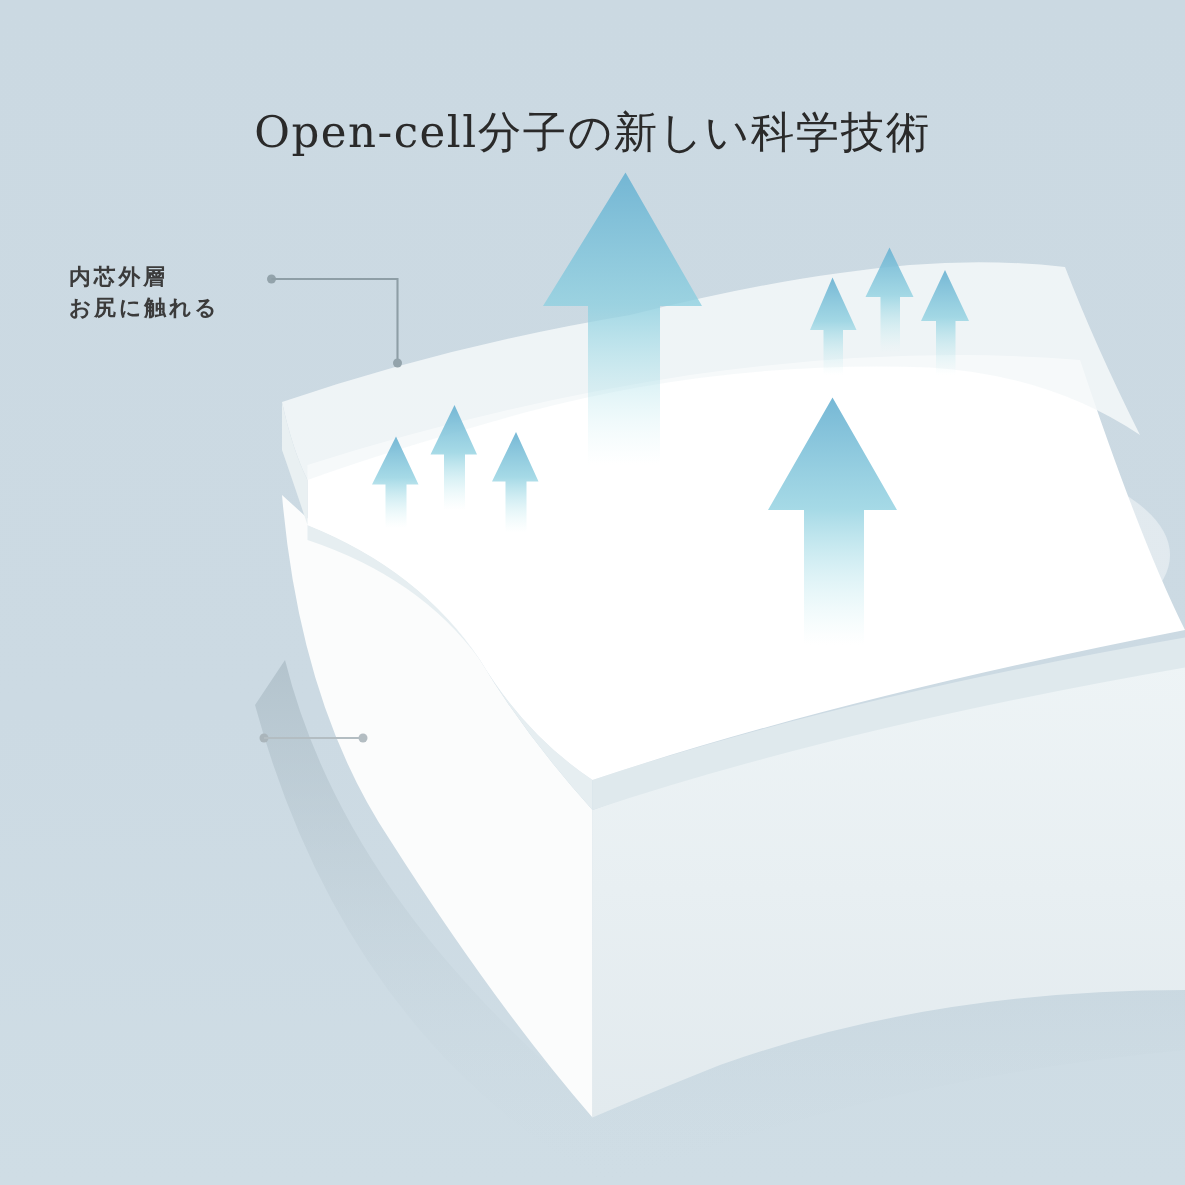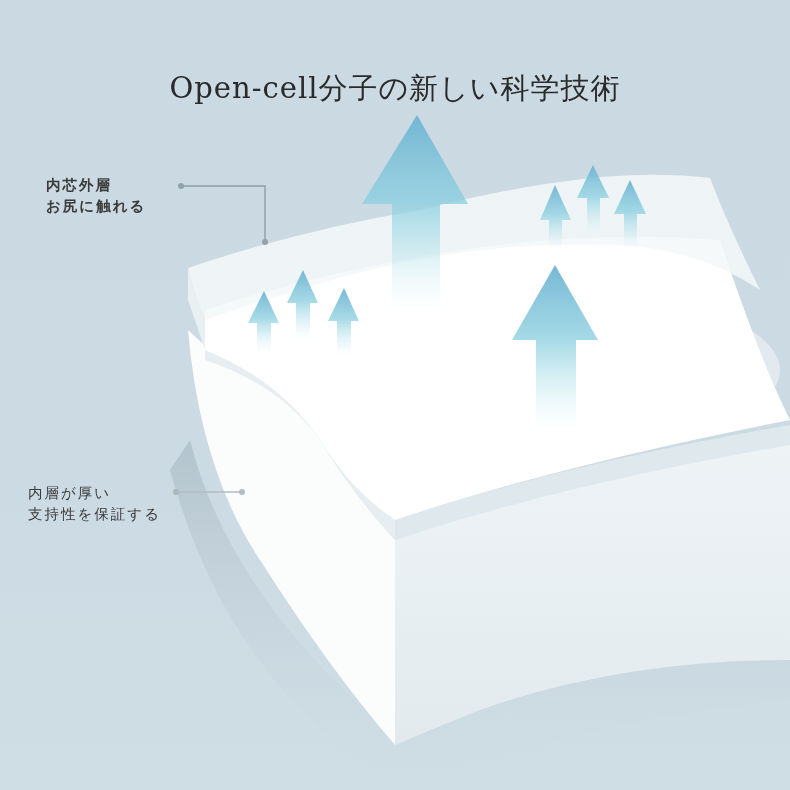--- a/index.html
+++ b/index.html
@@ -85,18 +85,14 @@
       <line x1="176" y1="492" x2="242" y2="492" stroke="#b3bdc2" stroke-width="1.4"></line>
       <circle cx="242" cy="492" r="3" fill="#b3bdc2"></circle>
     </g>
   </svg>
 
   <div class="label" style="left:46px; top:175px;font-weight:bold;">
     <span>内芯外層</span>
     <span>お尻に触れる</span>
   </div>
 
-  <div class="label" style="left:28px; top:483px;">
-    <span>内層が厚い</span>
-    <span>支持性を保証する</span>
-  </div>
 
 </div>
 
 </body></html>

